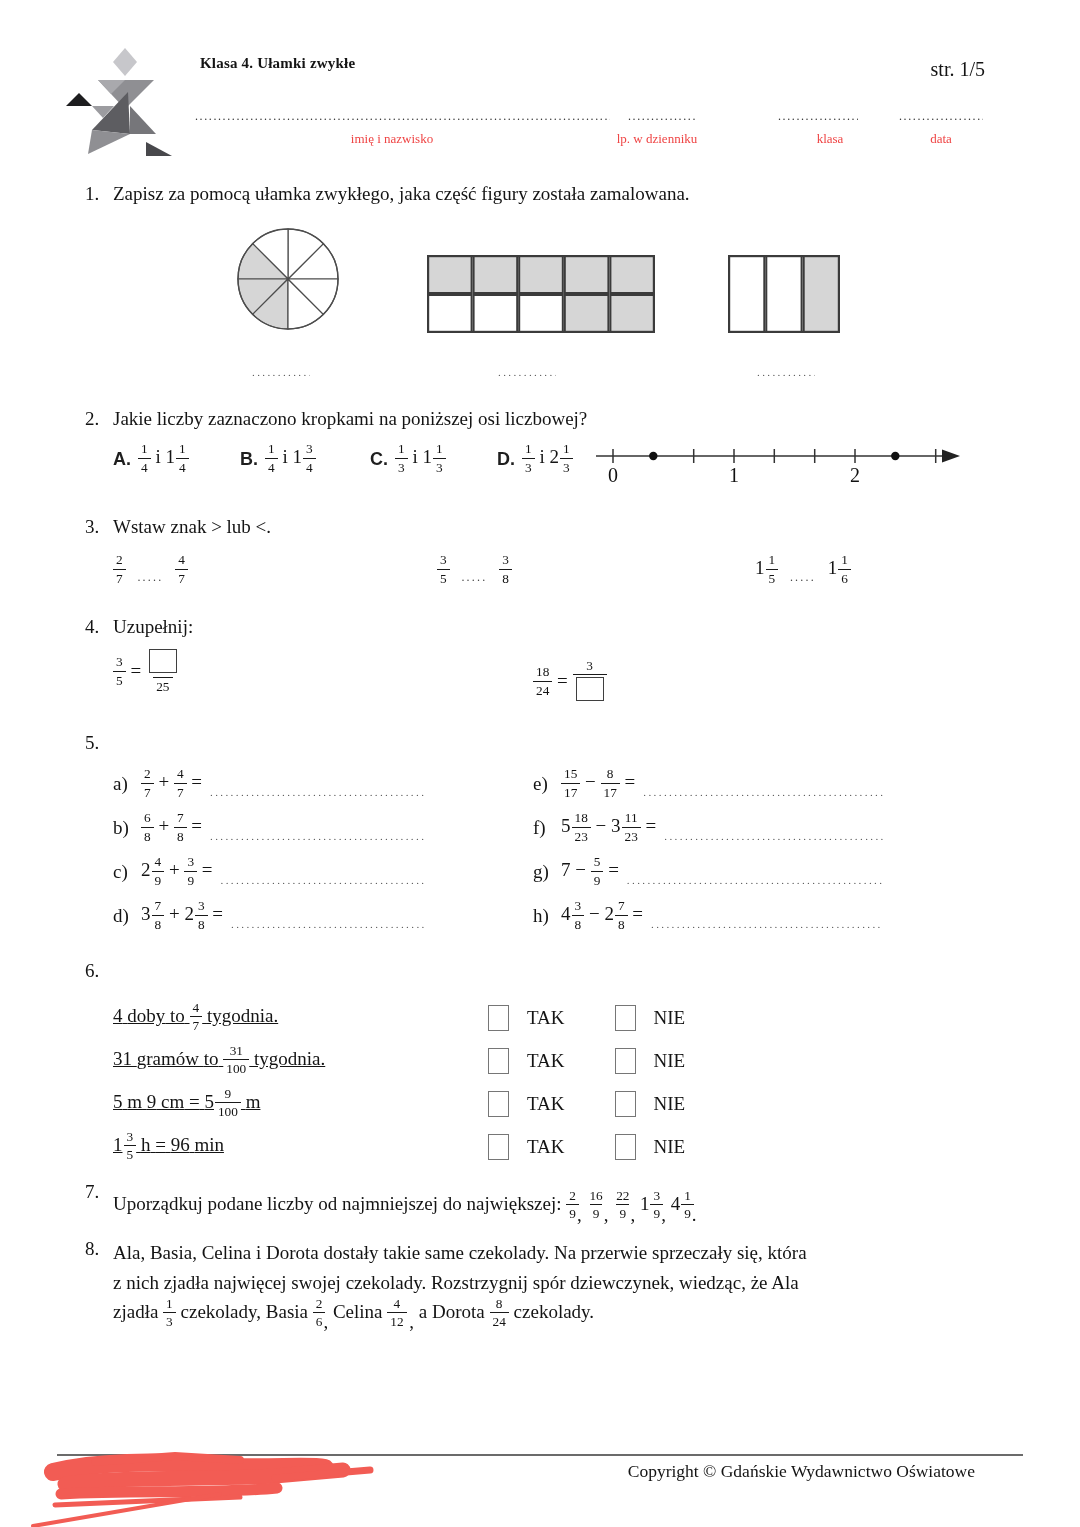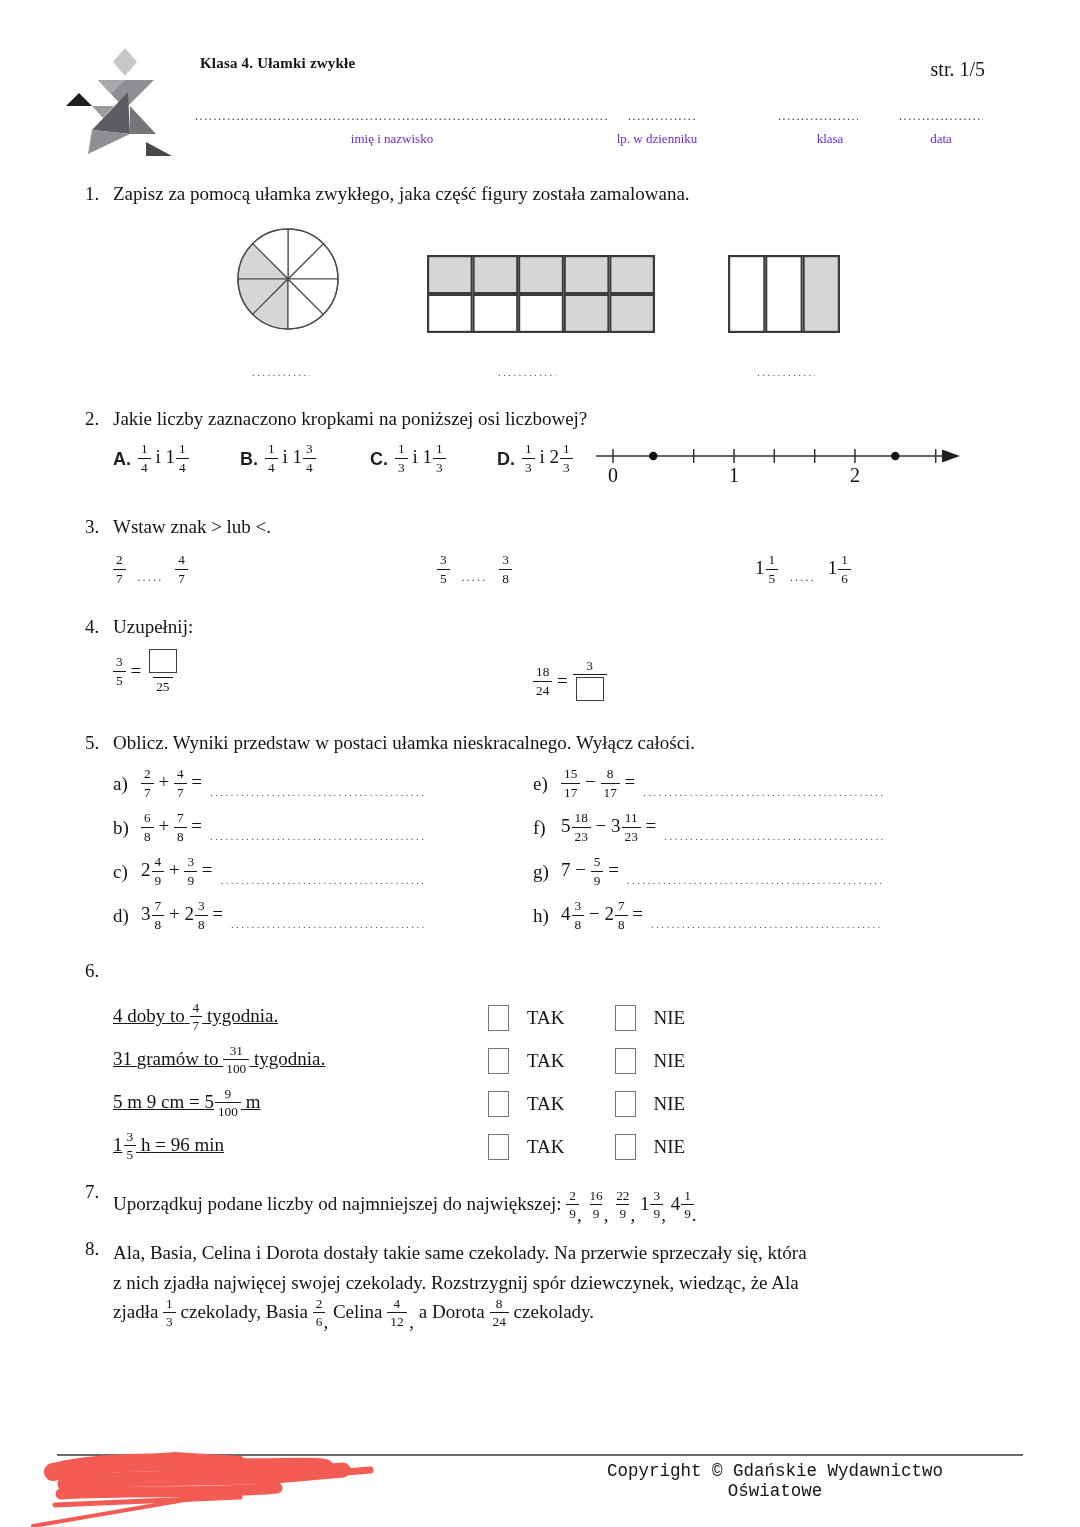--- a/index.html
+++ b/index.html
@@ -4,21 +4,21 @@
 <style>
   html,body{margin:0;padding:0;background:#fff;}
   .page{position:relative;width:1080px;height:1527px;background:#ffffff;overflow:hidden;
         font-family:"Liberation Serif","DejaVu Serif",serif;color:#141414;}
   .abs{position:absolute;}
   .sans{font-family:"Liberation Sans","DejaVu Sans",sans-serif;}
   .title{font-size:15px;font-weight:700;letter-spacing:.2px;}
   .pagenum{font-size:20px;}
   .qnum{font-size:19px;}
   .qtext{font-size:19px;}
-  .fieldlabel{font-size:13px;color:#6d28d9;transform:translateX(-50%);white-space:nowrap;font-family:Liberation Serif, serif;}
+  .fieldlabel{font-size:13px;color:#ef4444;transform:translateX(-50%);white-space:nowrap;font-family:Liberation Serif, serif;}
   .dotline{display:inline-block;overflow:hidden;white-space:nowrap;color:#333;
            font-size:12px;letter-spacing:1.6px;height:14px;line-height:14px;vertical-align:baseline;}
   .ansline{font-size:11px;letter-spacing:2.4px;color:#555;height:13px;line-height:13px;}
   
   .mexpr{font-size:19px;white-space:nowrap;}
   .frac{display:inline-flex;flex-direction:column;align-items:center;vertical-align:middle;
         line-height:1;font-size:0.70em;position:relative;top:-1px;}
   .frac .num{padding:0 3px 2px;}
   .frac .den{border-top:1.4px solid #1a1a1a;padding:2px 3px 0;}
   .mint{margin-right:1px;}
@@ -33,21 +33,21 @@
   .calc-row{display:flex;align-items:center;position:absolute;height:44px;}
   .ilabel{font-size:19px;width:28px;flex:none;}
   .calc-row .mexpr{margin-right:8px;}
   .calc-row .ansline{flex:1;align-self:flex-end;margin-bottom:7px;}
   .chk{display:inline-block;width:19px;height:24px;border:1.6px solid #767676;background:#fff;flex:none;}
   .chklabel{font-size:19px;margin-left:18px;}
   .q6row{display:flex;align-items:center;height:43px;position:relative;}
   .q6stmt{width:375px;flex:none;text-decoration:underline;}
   .para{font-size:19px;line-height:29.5px;}
   .footer-rule{border-top:2px solid #6b6b6b;height:0;}
-  .copyright{font-size:17.5px;text-align:center;font-family:Liberation Mono, monospace;}
+  .copyright{font-size:17.5px;text-align:right;}
   .redacted{font-size:15px;font-weight:700;color:#222;}
 </style>
 </head>
 <body>
 
 <div class="page">
 
   <svg class="abs" style="left:58px;top:46px" width="120" height="122" viewBox="0 0 120 122">
     <polygon points="67,2 79,16 67,30 55,16" fill="#c7c7cb"></polygon>
     <polygon points="40,34 96,34 67,63" fill="#8f8f93"></polygon>
@@ -218,21 +218,20 @@
     <span class="mexpr"><span class="frac">
           <span class="num">18</span>
           <span class="den">24</span>
         </span> <span class="mtext">=</span> <span class="frac">
           <span class="num">3</span>
           <span class="den"><span class="mbox"></span></span>
         </span></span>
   </div>
 
   <span class="abs qnum" style="left:85px;top:732px">5.</span>
-  <span class="abs qtext" style="left:113px;top:732px">Oblicz. Wyniki przedstaw w postaci ułamka nieskracalnego. Wyłącz całości.</span>
 
   <div class="calc-row" style="left:113px;top:762px;width:312px">
     <span class="ilabel">a)</span>
     <span class="mexpr"><span class="frac">
           <span class="num">2</span>
           <span class="den">7</span>
         </span> <span class="mtext">+</span> <span class="frac">
           <span class="num">4</span>
           <span class="den">7</span>
         </span> <span class="mtext">=</span></span>

